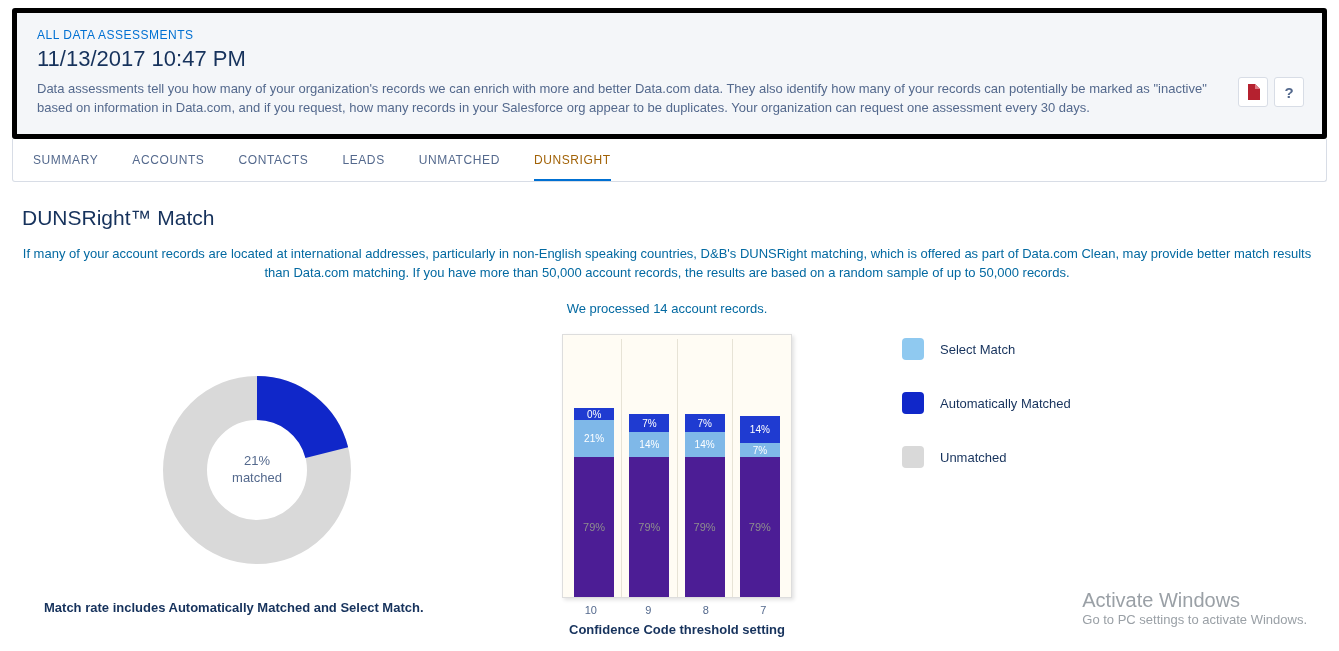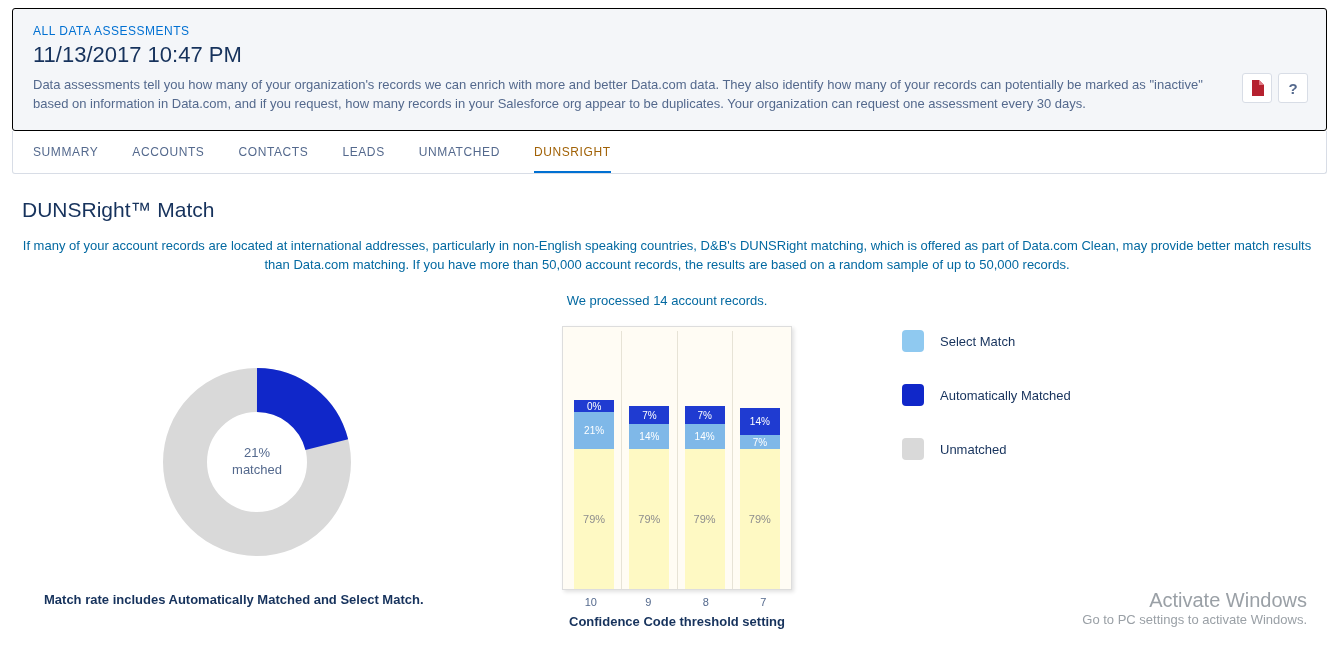--- a/index.html
+++ b/index.html
@@ -5,21 +5,21 @@
   * { box-sizing: border-box; margin: 0; padding: 0; }
   body {
     font-family: "Salesforce Sans", Arial, sans-serif;
     font-size: 13px;
     color: #16325c;
     background: #fff;
     width: 1339px;
   }
   .header-box {
     margin: 8px 12px 0 12px;
-    border: 1px solid #000000;
+    border: 5px solid #000000;
     border-radius: 3px;
     background: #f4f6f9;
     padding: 14px 20px 16px 20px;
     position: relative;
   }
   .crumb a {
     color: #0070d2;
     font-size: 12px;
     letter-spacing: 0.5px;
     text-decoration: none;
@@ -115,35 +115,35 @@
   }
   .bar-slot {
     flex: 1; display: flex; flex-direction: column; justify-content: flex-end;
     align-items: center; height: 100%; position: relative;
     border-right: 1px solid #e7e3d6;
   }
   .bar-slot:last-child { border-right: none; }
   .bar-stack { width: 40px; display: flex; flex-direction: column-reverse; }
   .seg { width: 100%; font-size: 10px; color: #fff; text-align: center;
          display: flex; align-items: center; justify-content: center; }
-  .seg.un { background: #fef9c3; color: #8e8e8e; font-size: 11px;}
+  .seg.un { background: #4c1d95; color: #8e8e8e; font-size: 11px;}
   .seg.sel { background: #7fb8e8; }
   .seg.auto { background: #1f3bd1; }
   .xlabels { width: 230px; margin: 6px auto 6px auto; display: flex; justify-content: space-between; }
   .xlabels span { flex: 1; text-align: center; color: #54698d; font-size: 11px; }
   .legend-item { display: flex; align-items: center; margin-bottom: 32px; }
   .swatch { width: 22px; height: 22px; border-radius: 4px; margin-right: 16px; }
   .sw-auto { background: #1027c9; }
   .sw-sel { background: #8fc9f0; }
   .sw-un  { background: #d9d9d9; }
   .legend-label { color: #16325c; font-size: 13px; }
   .watermark {
     position: fixed; right: 32px; bottom: 24px; color: #9aa0a6; pointer-events: none;
   }
-  .watermark .w1 { font-size: 20px; font-weight: 300; text-align: right; }
+  .watermark .w1 { font-size: 20px; font-weight: 300; }
   .watermark .w2 { font-size: 13px; }
 </style>
 </head>
 <body>
 
 <div class="header-box">
   <div class="crumb">
     <a href="#">ALL DATA ASSESSMENTS</a>
   </div>
   <div class="title">11/13/2017 10:47 PM</div>

